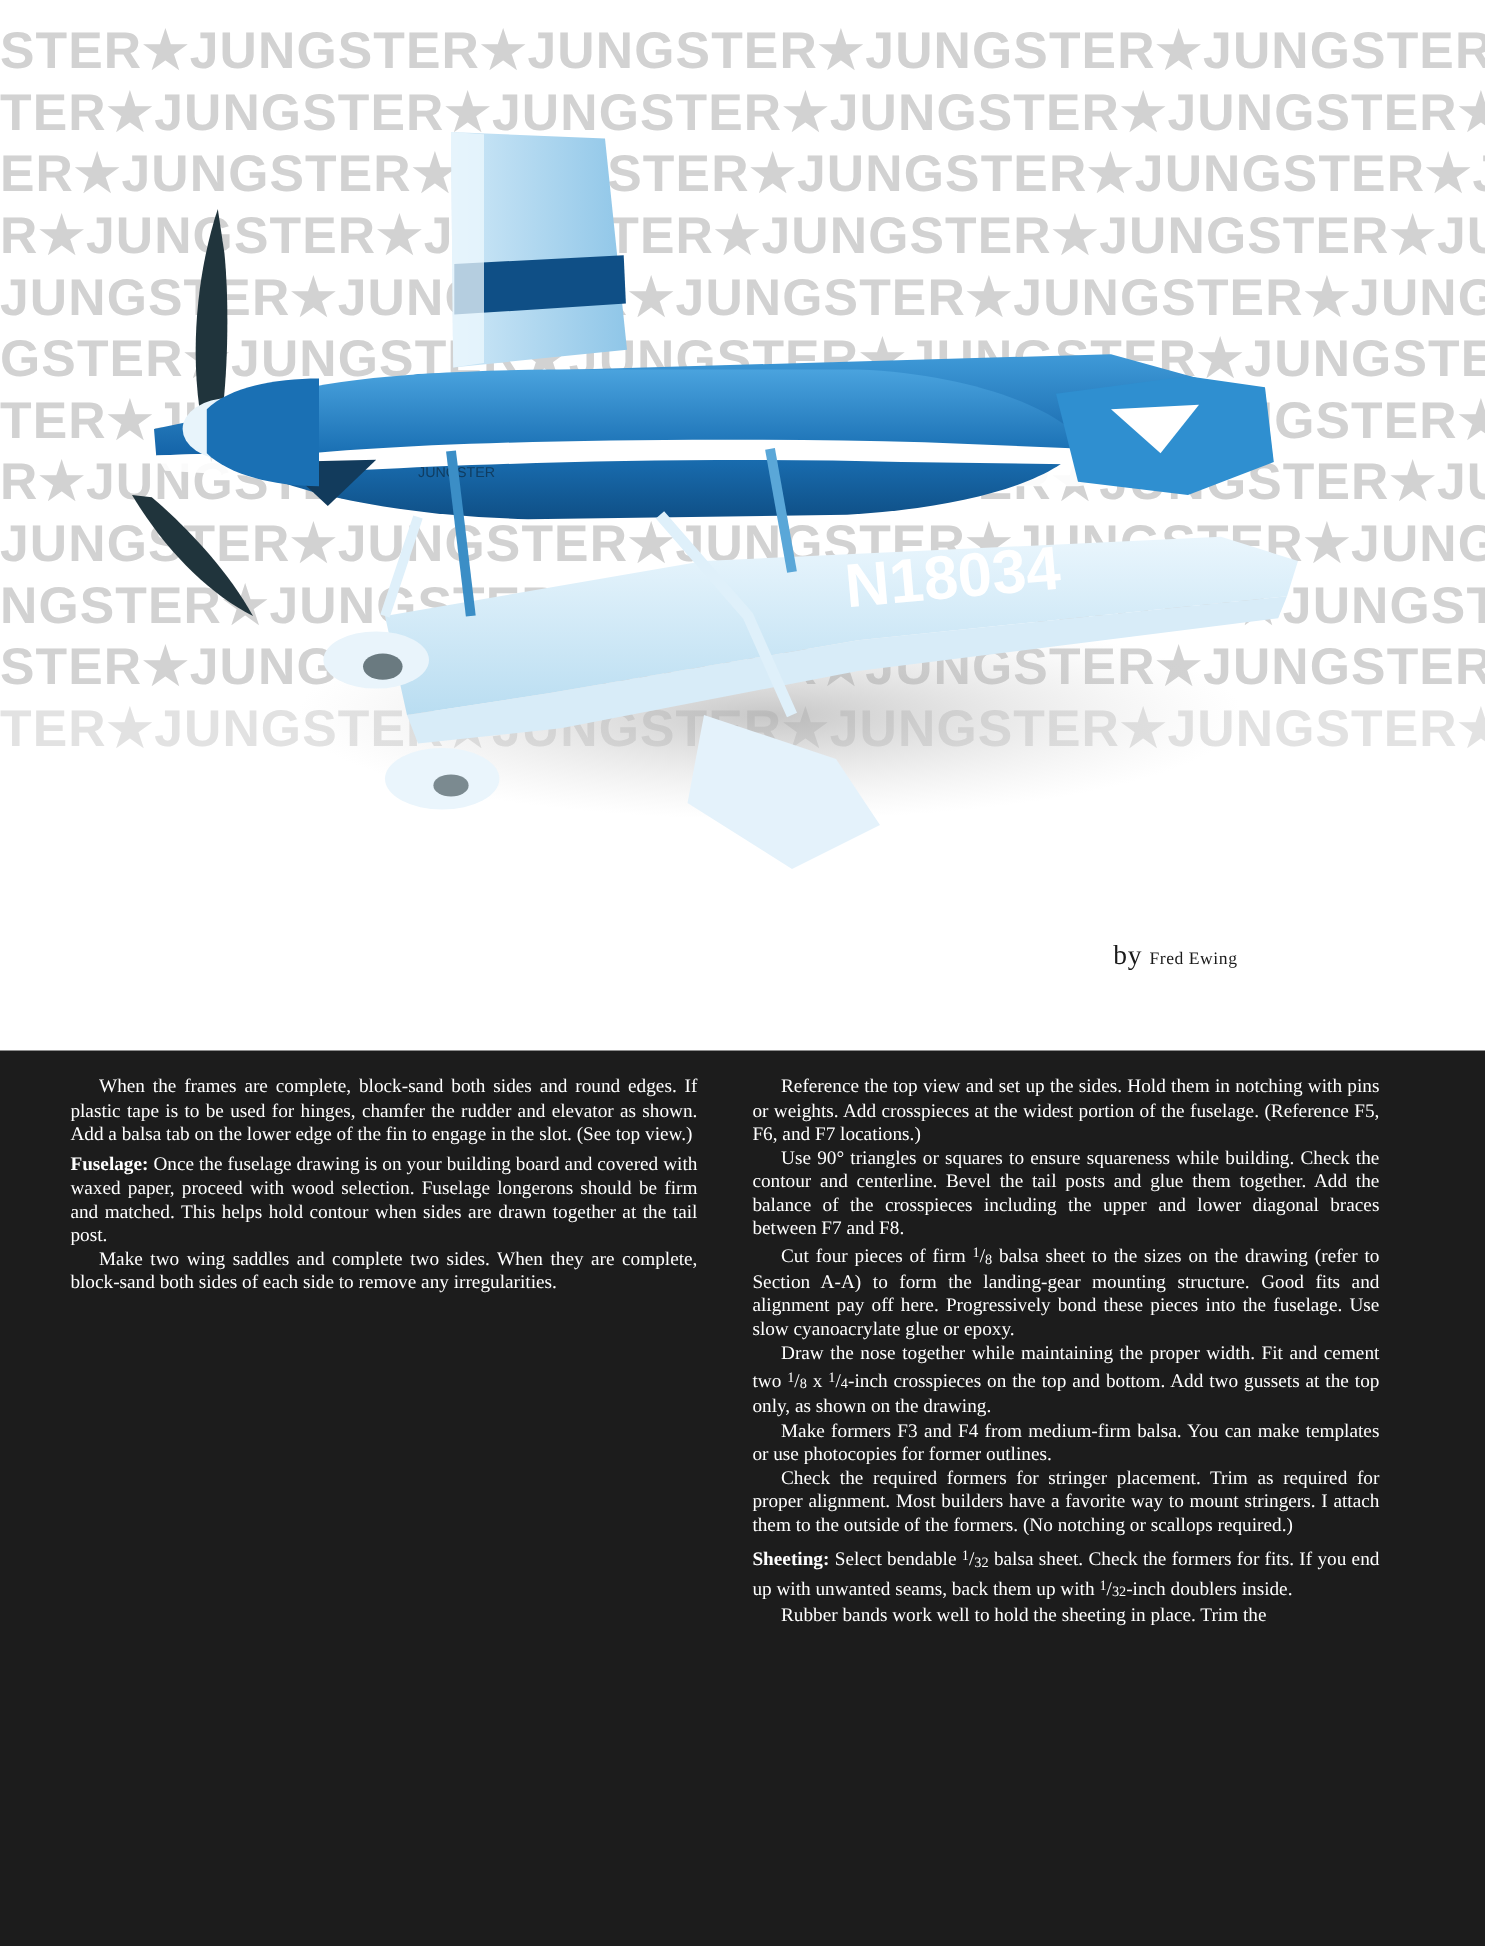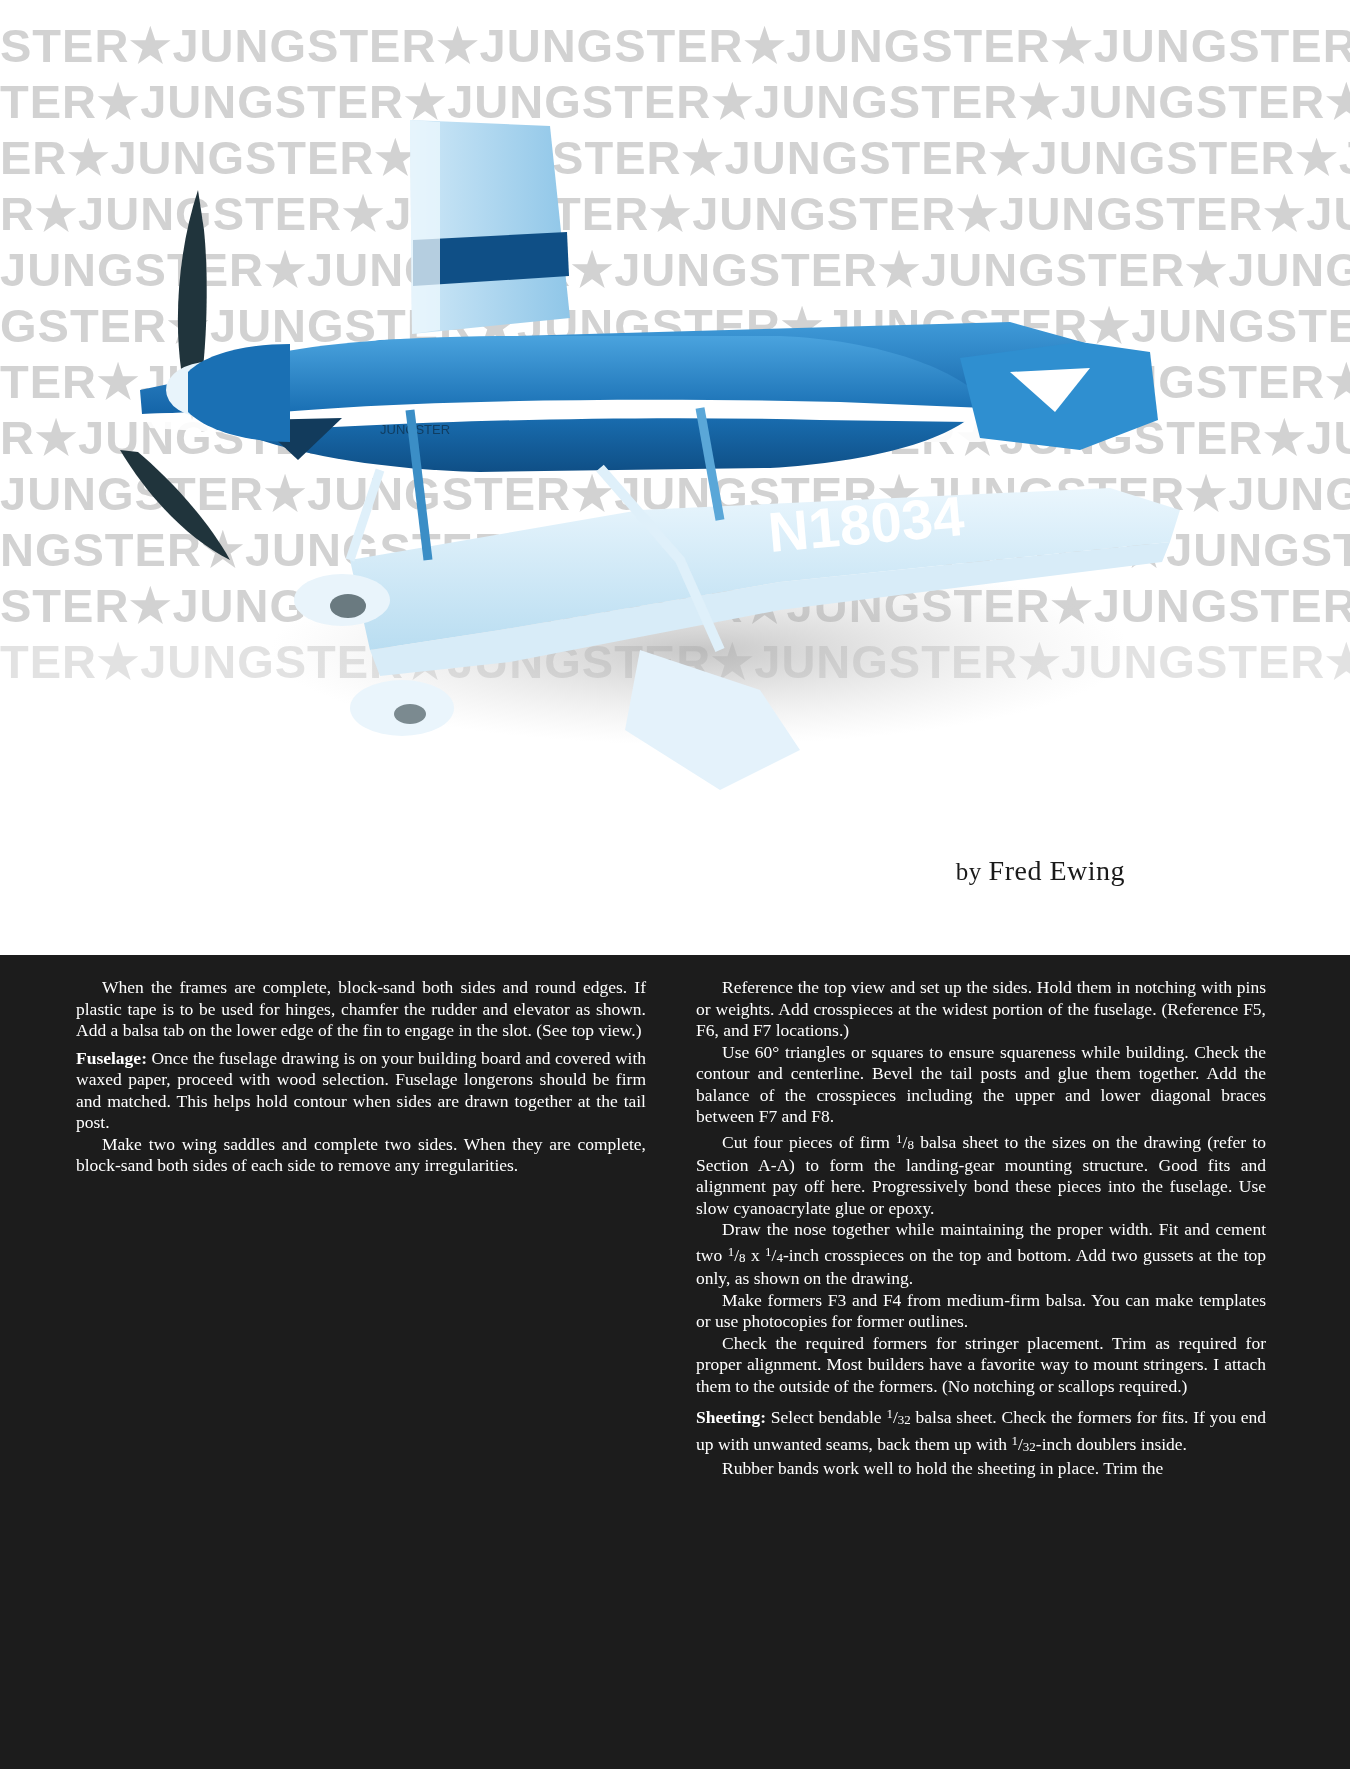--- a/index.html
+++ b/index.html
@@ -54,33 +54,33 @@
   }
   .byline {
     position: absolute;
     right: 225px;
     top: 855px;
     font-family: "Liberation Serif", serif;
     font-size: 25px;
     color: #1a1a1a;
     letter-spacing: 0.5px;
   }
-  .byline .sc { font-size: 28px; }
+  .byline .sc { font-size: 16px; }
 
   
   .bodyarea {
     position: absolute;
     left: 0; top: 955px;
     width: 1350px;
     height: 814px;
     background: #1c1c1c;
   }
   .cols {
     position: absolute;
-    left: 76px; top: 22px;
+    left: 64px; top: 22px;
     width: 1190px;
   }
   .col {
     width: 570px;
     float: left;
     color: #ffffff;
     font-family: "Liberation Serif", serif;
     font-size: 17.5px;
     line-height: 21.5px;
     text-align: justify;
@@ -198,21 +198,21 @@
       <p>When the frames are complete, block-sand both sides and round edges. If plastic tape is to be used for hinges, chamfer the rudder and elevator as shown. Add a balsa tab on the lower edge of the fin to engage in the slot. (See top view.)</p>
       <p class="gap noind">
         <span class="lead">Fuselage:</span>
         <span> Once the fuselage drawing is on your building board and covered with waxed paper, proceed with wood selection. Fuselage longerons should be firm and matched. This helps hold contour when sides are drawn together at the tail post.</span>
       </p>
       <p>Make two wing saddles and complete two sides. When they are complete, block-sand both sides of each side to remove any irregularities.</p>
     </div>
 
     <div class="col right">
       <p>Reference the top view and set up the sides. Hold them in notching with pins or weights. Add crosspieces at the widest portion of the fuselage. (Reference F5, F6, and F7 locations.)</p>
-      <p>Use 60° triangles or squares to ensure squareness while building. Check the contour and centerline. Bevel the tail posts and glue them together. Add the balance of the crosspieces including the upper and lower diagonal braces between F7 and F8.</p>
+      <p>Use 90° triangles or squares to ensure squareness while building. Check the contour and centerline. Bevel the tail posts and glue them together. Add the balance of the crosspieces including the upper and lower diagonal braces between F7 and F8.</p>
       <p>Cut four pieces of firm <sup class="frac">1</sup>/<span class="fracd">8</span> balsa sheet to the sizes on the drawing (refer to Section A-A) to form the landing-gear mounting structure. Good fits and alignment pay off here. Progressively bond these pieces into the fuselage. Use slow cyanoacrylate glue or epoxy.</p>
       <p>Draw the nose together while maintaining the proper width. Fit and cement two <sup class="frac">1</sup>/<span class="fracd">8</span> x <sup class="frac">1</sup>/<span class="fracd">4</span>-inch crosspieces on the top and bottom. Add two gussets at the top only, as shown on the drawing.</p>
       <p>Make formers F3 and F4 from medium-firm balsa. You can make templates or use photocopies for former outlines.</p>
       <p>Check the required formers for stringer placement. Trim as required for proper alignment. Most builders have a favorite way to mount stringers. I attach them to the outside of the formers. (No notching or scallops required.)</p>
       <p class="gap noind">
         <span class="lead">Sheeting:</span>
         <span> Select bendable <sup class="frac">1</sup>/<span class="fracd">32</span> balsa sheet. Check the formers for fits. If you end up with unwanted seams, back them up with <sup class="frac">1</sup>/<span class="fracd">32</span>-inch doublers inside.</span>
       </p>
       <p>Rubber bands work well to hold the sheeting in place. Trim the</p>
     </div>

